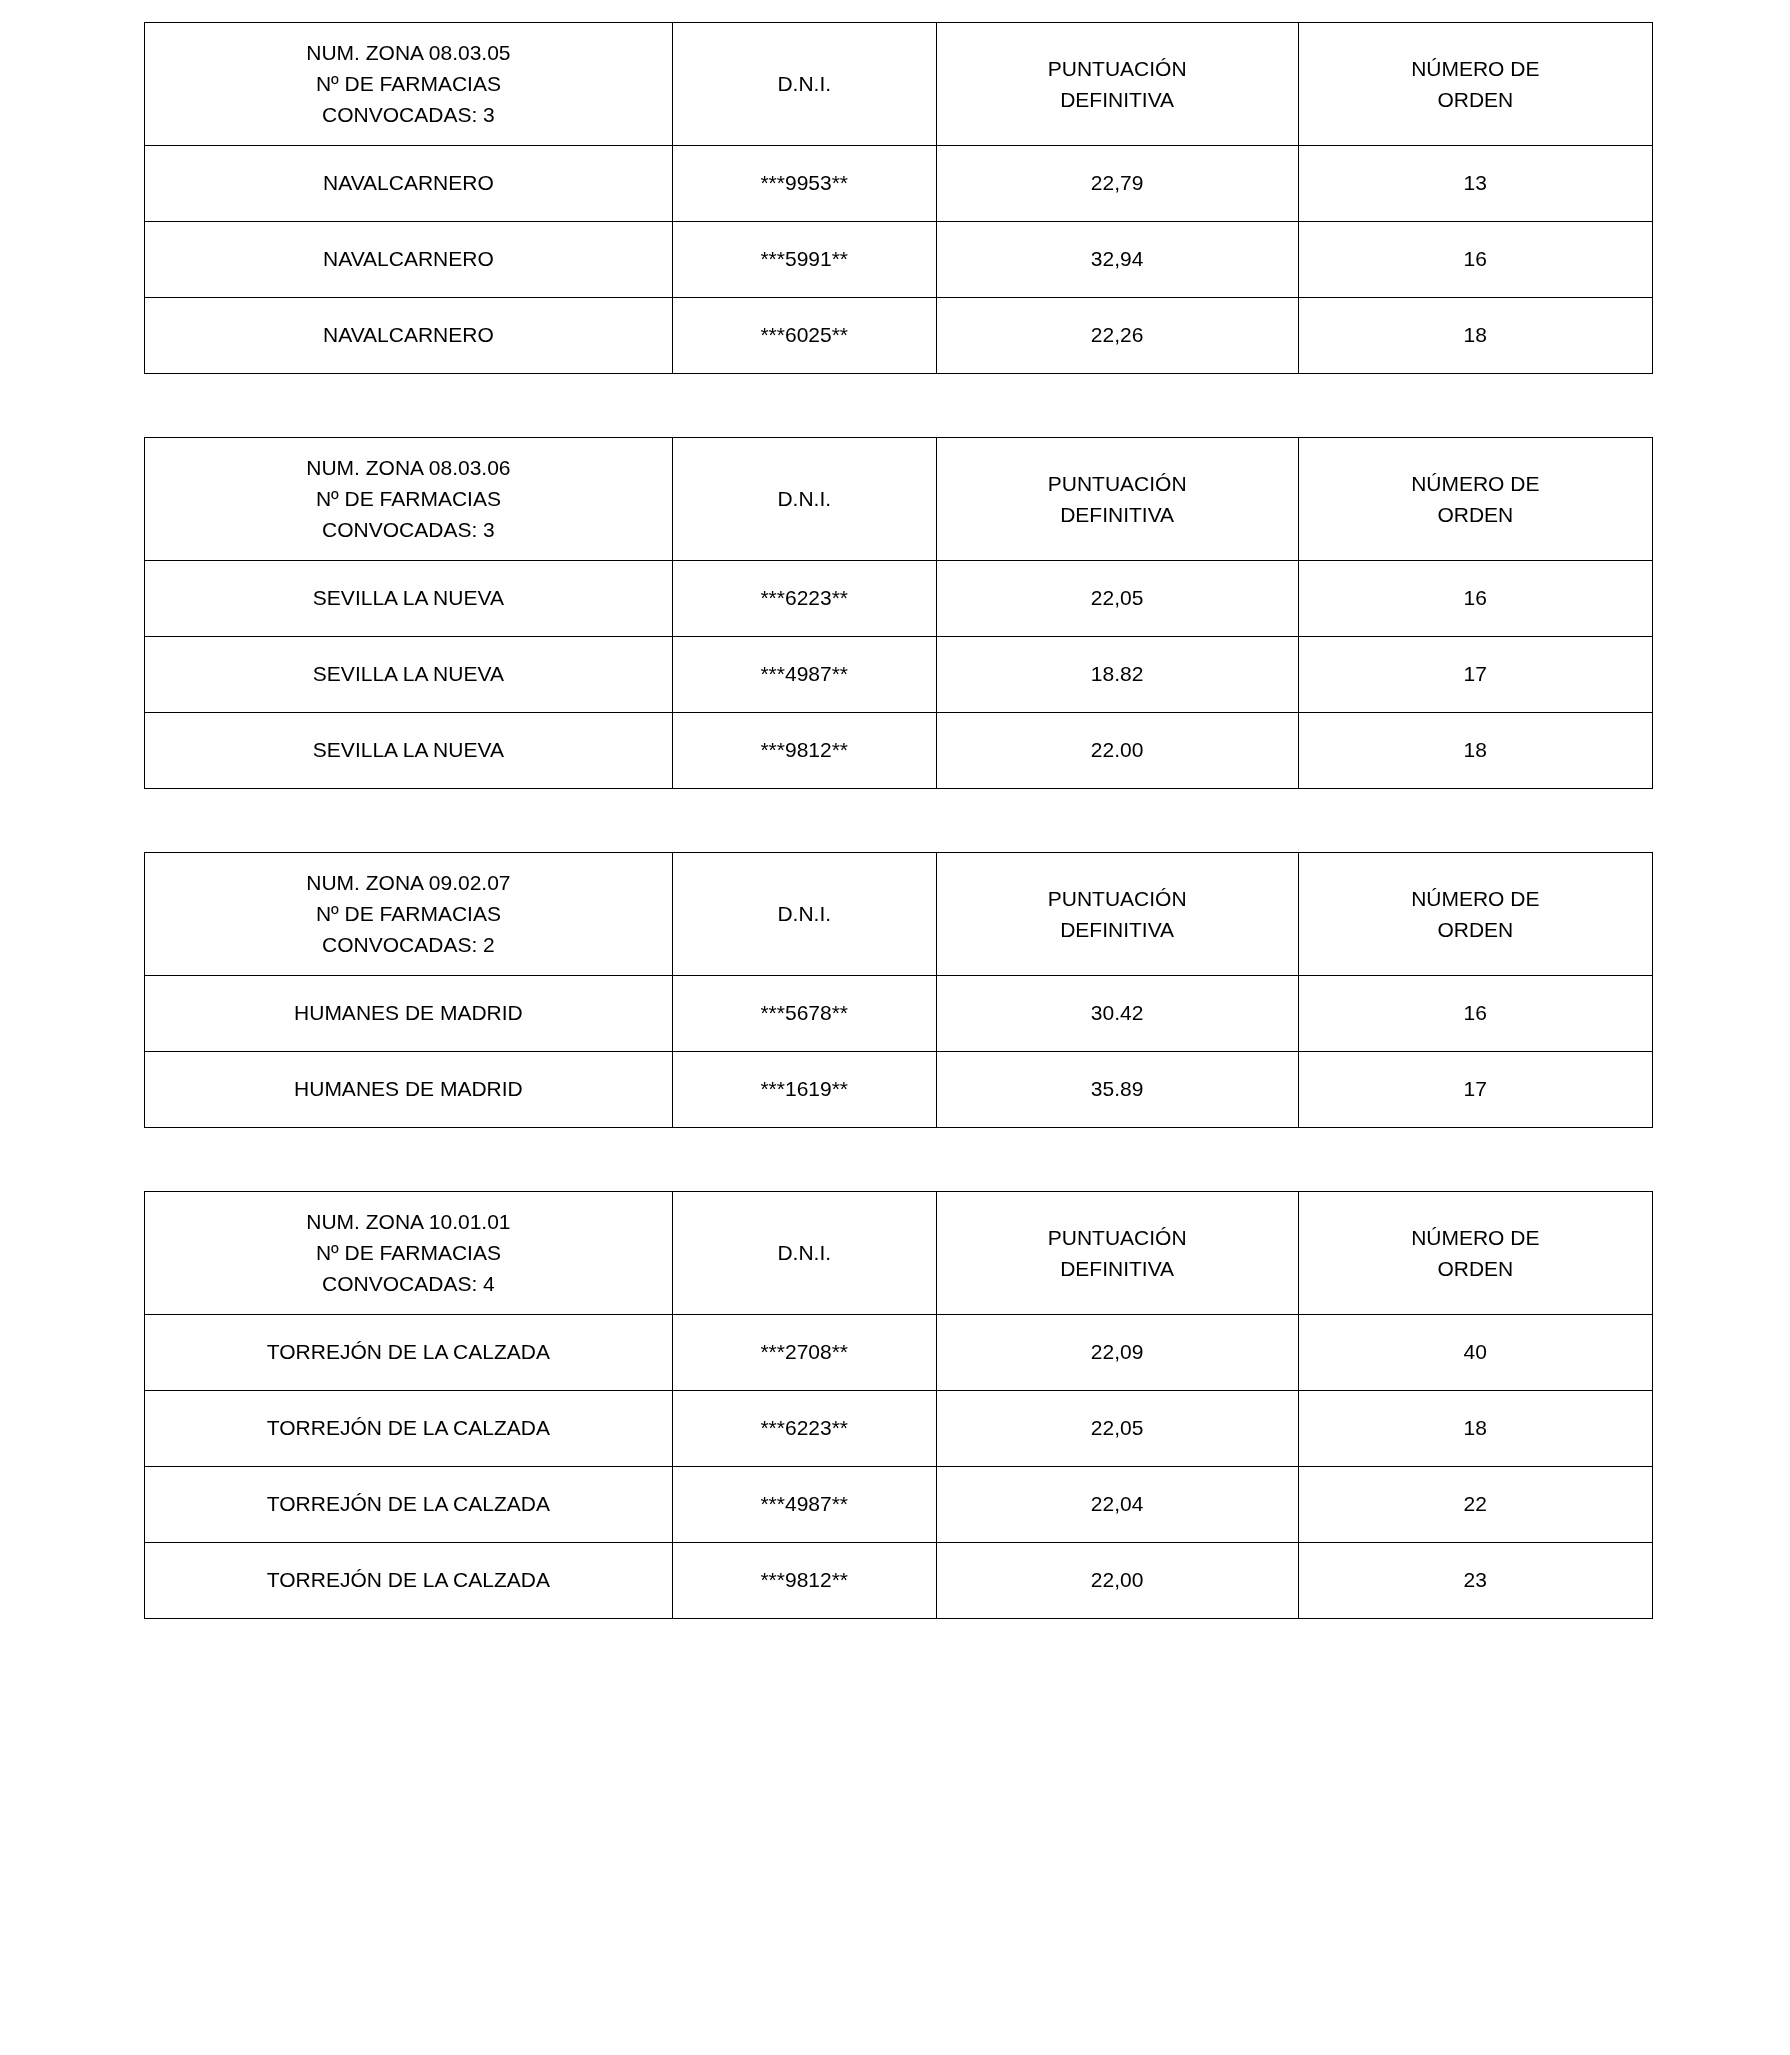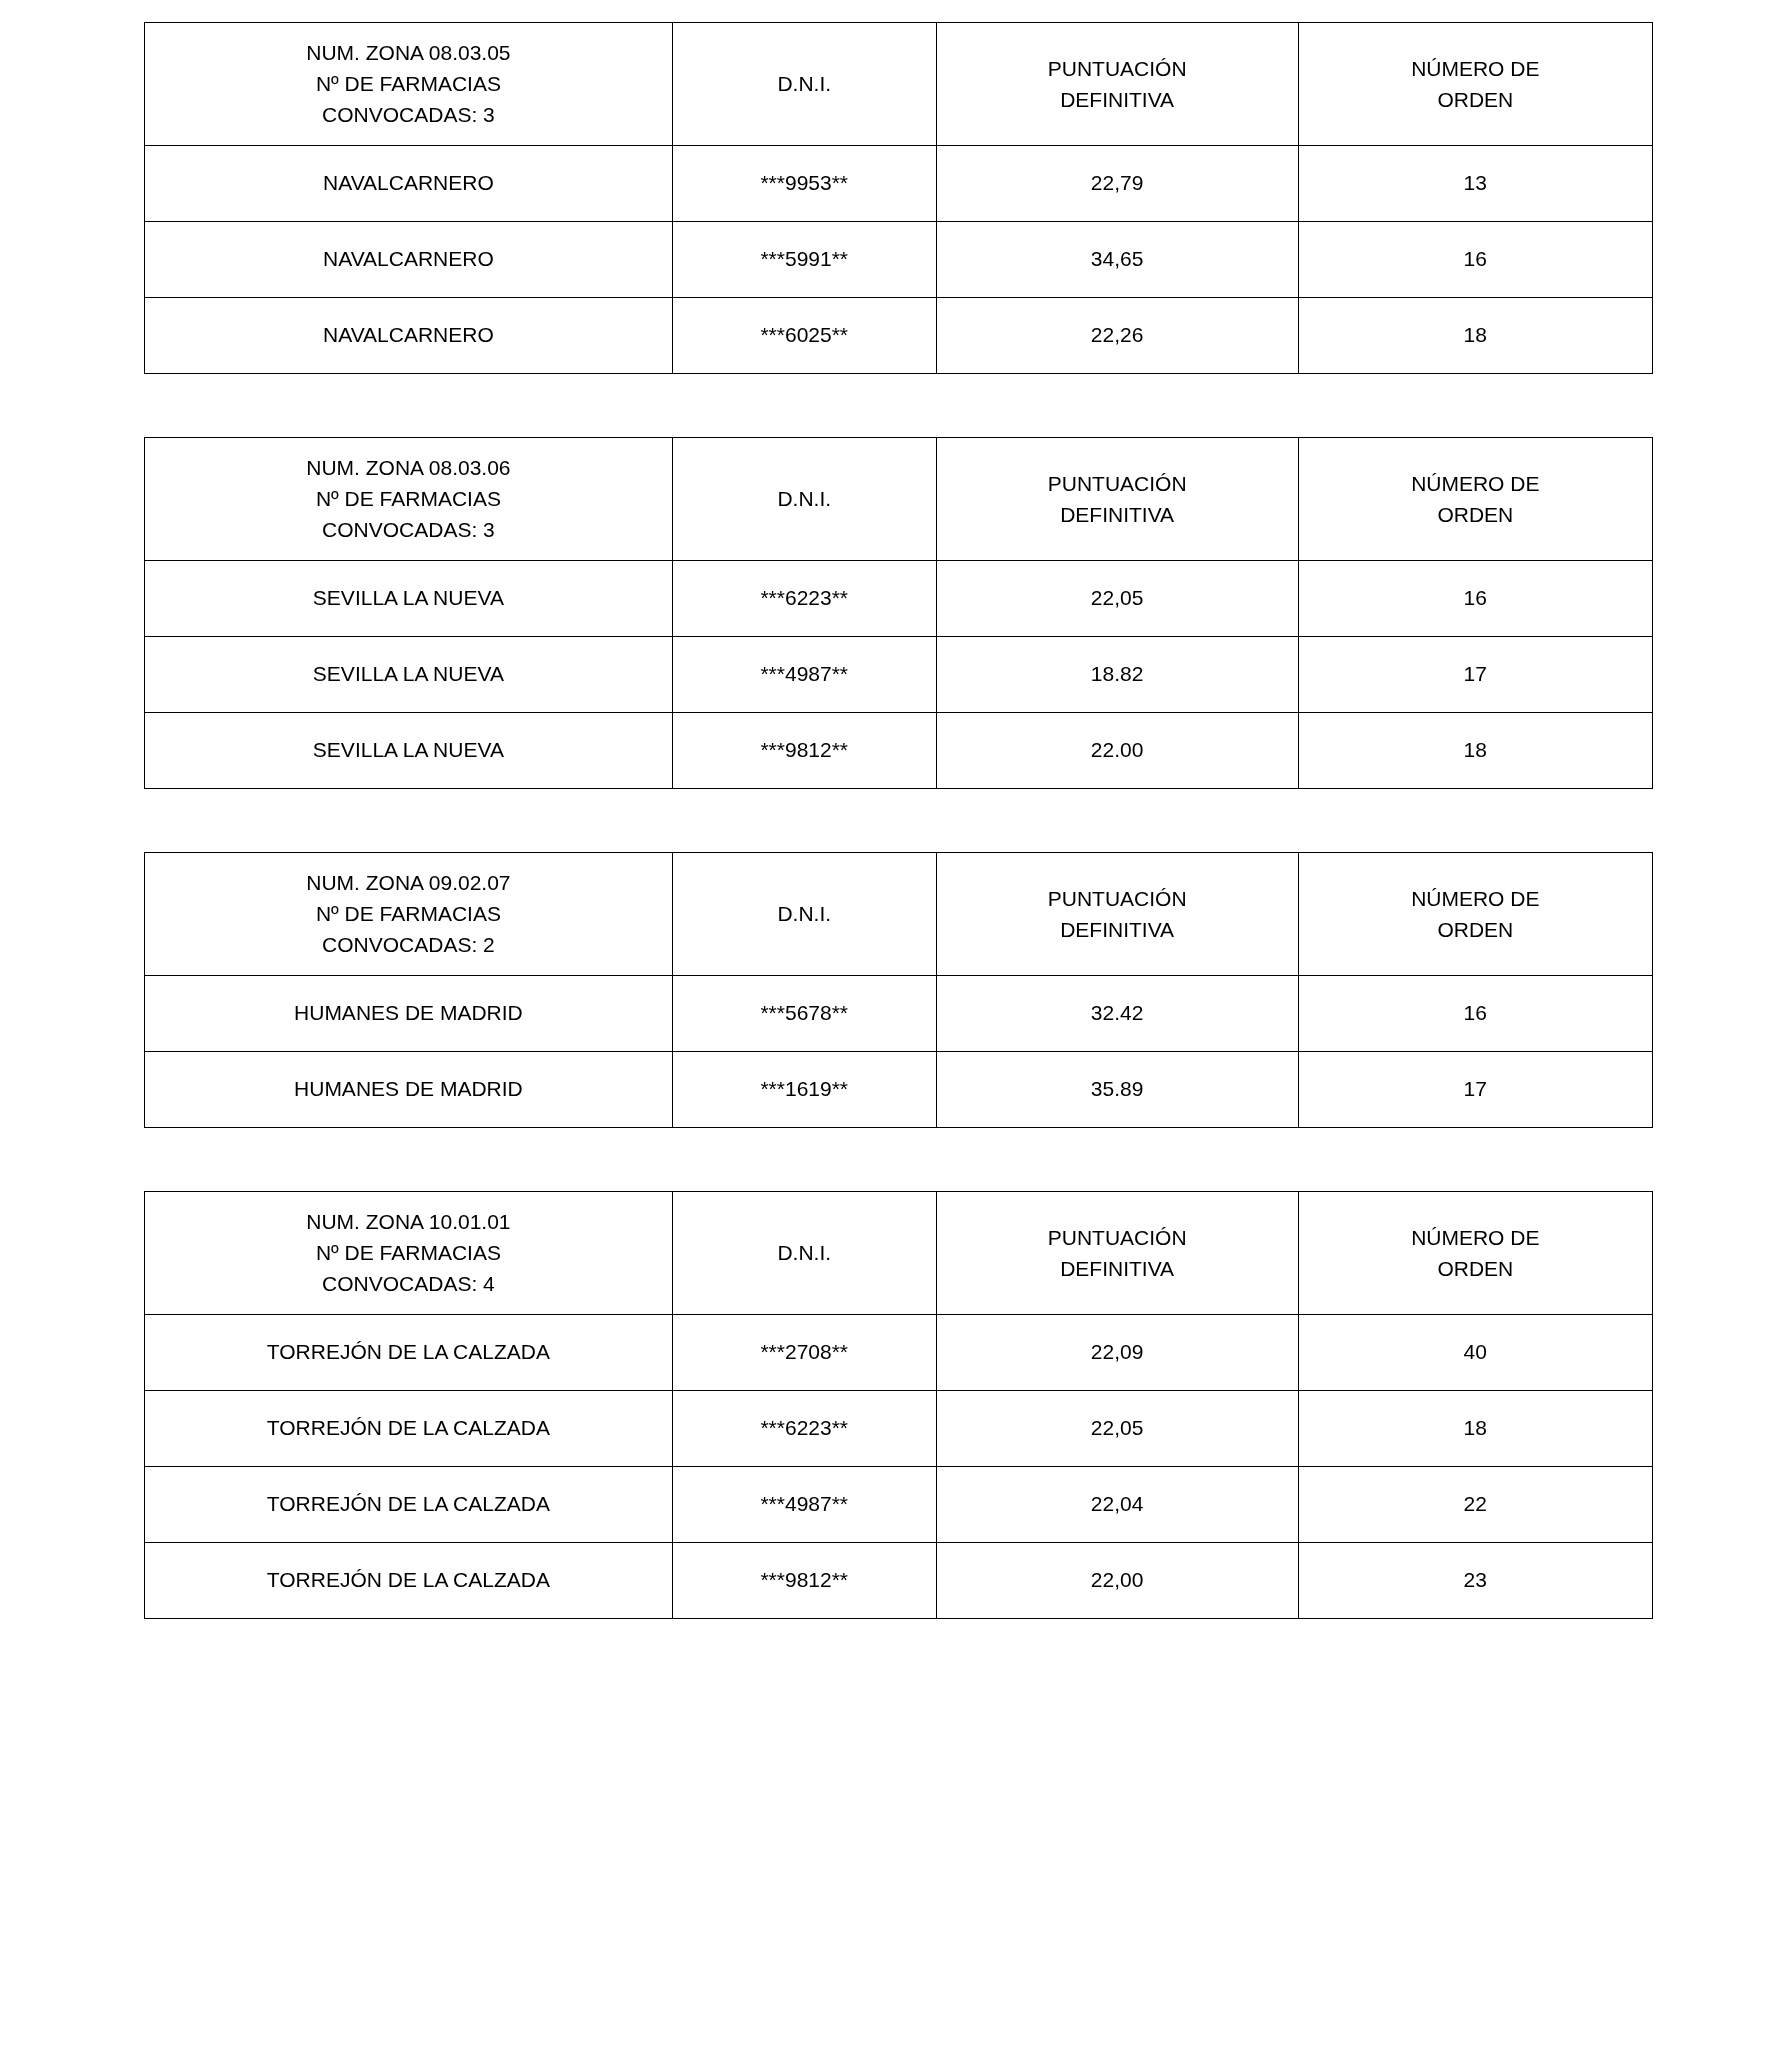--- a/index.html
+++ b/index.html
@@ -73,21 +73,21 @@
     <tbody>
       <tr>
         <td>NAVALCARNERO</td>
         <td>***9953**</td>
         <td>22,79</td>
         <td>13</td>
       </tr>
       <tr>
         <td>NAVALCARNERO</td>
         <td>***5991**</td>
-        <td>34,65</td>
+        <td>32,94</td>
         <td>16</td>
       </tr>
       <tr>
         <td>NAVALCARNERO</td>
         <td>***6025**</td>
         <td>22,26</td>
         <td>18</td>
       </tr>
     </tbody>
   </table>
@@ -161,21 +161,21 @@
         <th>
           <div>NÚMERO DE</div>
           <div>ORDEN</div>
         </th>
       </tr>
     </thead>
     <tbody>
       <tr>
         <td>HUMANES DE MADRID</td>
         <td>***5678**</td>
-        <td>32.42</td>
+        <td>30.42</td>
         <td>16</td>
       </tr>
       <tr>
         <td>HUMANES DE MADRID</td>
         <td>***1619**</td>
         <td>35.89</td>
         <td>17</td>
       </tr>
     </tbody>
   </table>

